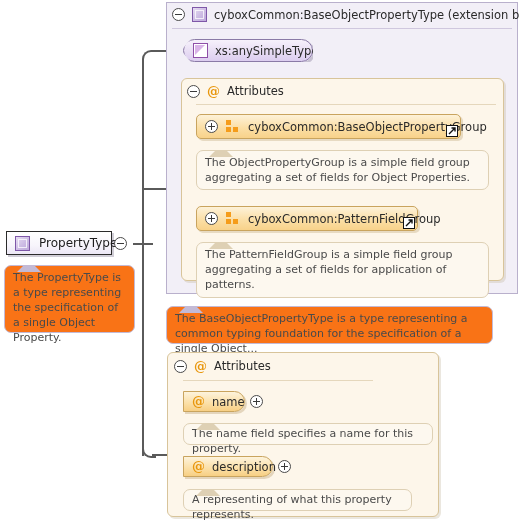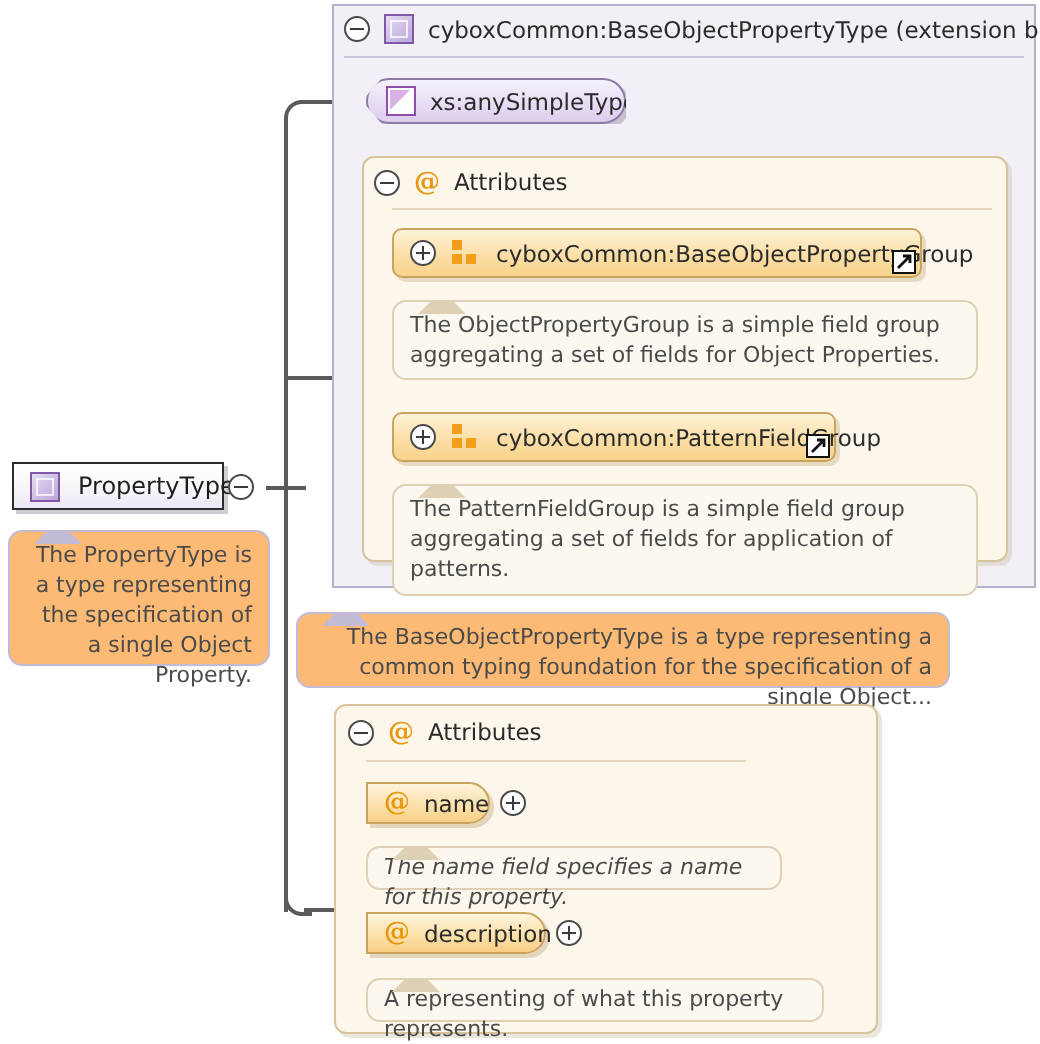--- a/index.html
+++ b/index.html
@@ -170,21 +170,21 @@
   }
   .bubble .tail{
     position:absolute;left:12px;top:-6px;
     width:12px;height:6px;
   }
   .bubble.orange{background:#fdf8ef;border:1px solid #ded0b4;}
   .bubble.orange .tail{
     border-left:6px solid transparent;border-right:6px solid transparent;
     border-bottom:6px solid #ded0b4;
   }
-  .bubble.purple{background:#fdba74;border:1px solid #c3bad6;text-align:right;}
+  .bubble.purple{background:#f97316;border:1px solid #c3bad6;}
   .bubble.purple .tail{
     border-left:6px solid transparent;border-right:6px solid transparent;
     border-bottom:6px solid #c3bad6;
   }
 
   
   .type-node{
     position:absolute;
     display:flex;align-items:center;gap:9px;
     padding:0 10px 0 8px;
@@ -267,42 +267,42 @@
       <svg width="10" height="10" viewBox="0 0 10 10">
           <path d="M2 8 L8 2 M4.5 2 L8 2 L8 5.5" stroke="#111" stroke-width="1.4" fill="none"></path>
         </svg>
     </span>
   </div>
   <div class="bubble orange" style="left:196px;top:242px;width:293px;height:56px;">
     <span class="tail"></span>
     <span>The PatternFieldGroup is a simple field group aggregating a set of fields for application of patterns.</span>
   </div>
 
-  <div class="bubble purple" style="left:148px;top:306px;width:327px;height:38px;">
+  <div class="bubble purple" style="left:166px;top:306px;width:327px;height:38px;">
     <span class="tail"></span>
     <span>The BaseObjectPropertyType is a type representing a common typing foundation for the specification of a single Object...</span>
   </div>
 
   <div class="attr-box" style="left:167px;top:352px;width:272px;height:165px;"></div>
 
   <div class="attr-head" style="left:174px;top:359px;">
     <span class="circ"></span>
     <span class="ico-at">@</span>
     <span>Attributes</span>
   </div>
   <div class="attr-sep" style="left:183px;top:380px;width:190px;"></div>
 
   <div class="attr-pill" style="left:183px;top:391px;width:62px;height:21px;">
     <span class="ico-at">@</span>
     <span>name</span>
   </div>
   <div class="node-circ-wrap" style="left:250px;top:395px;">
     <span class="circ plus"></span>
   </div>
-  <div class="bubble orange" style="left:183px;top:423px;width:208px;height:22px;padding:2px 8px;font-style:italic;">
+  <div class="bubble orange" style="left:183px;top:423px;width:250px;height:22px;padding:2px 8px;">
     <span class="tail"></span>
     <span>The name field specifies a name for this property.</span>
   </div>
 
   <div class="attr-pill" style="left:183px;top:456px;width:90px;height:21px;">
     <span class="ico-at">@</span>
     <span>description</span>
   </div>
   <div class="node-circ-wrap" style="left:278px;top:460px;">
     <span class="circ plus"></span>

